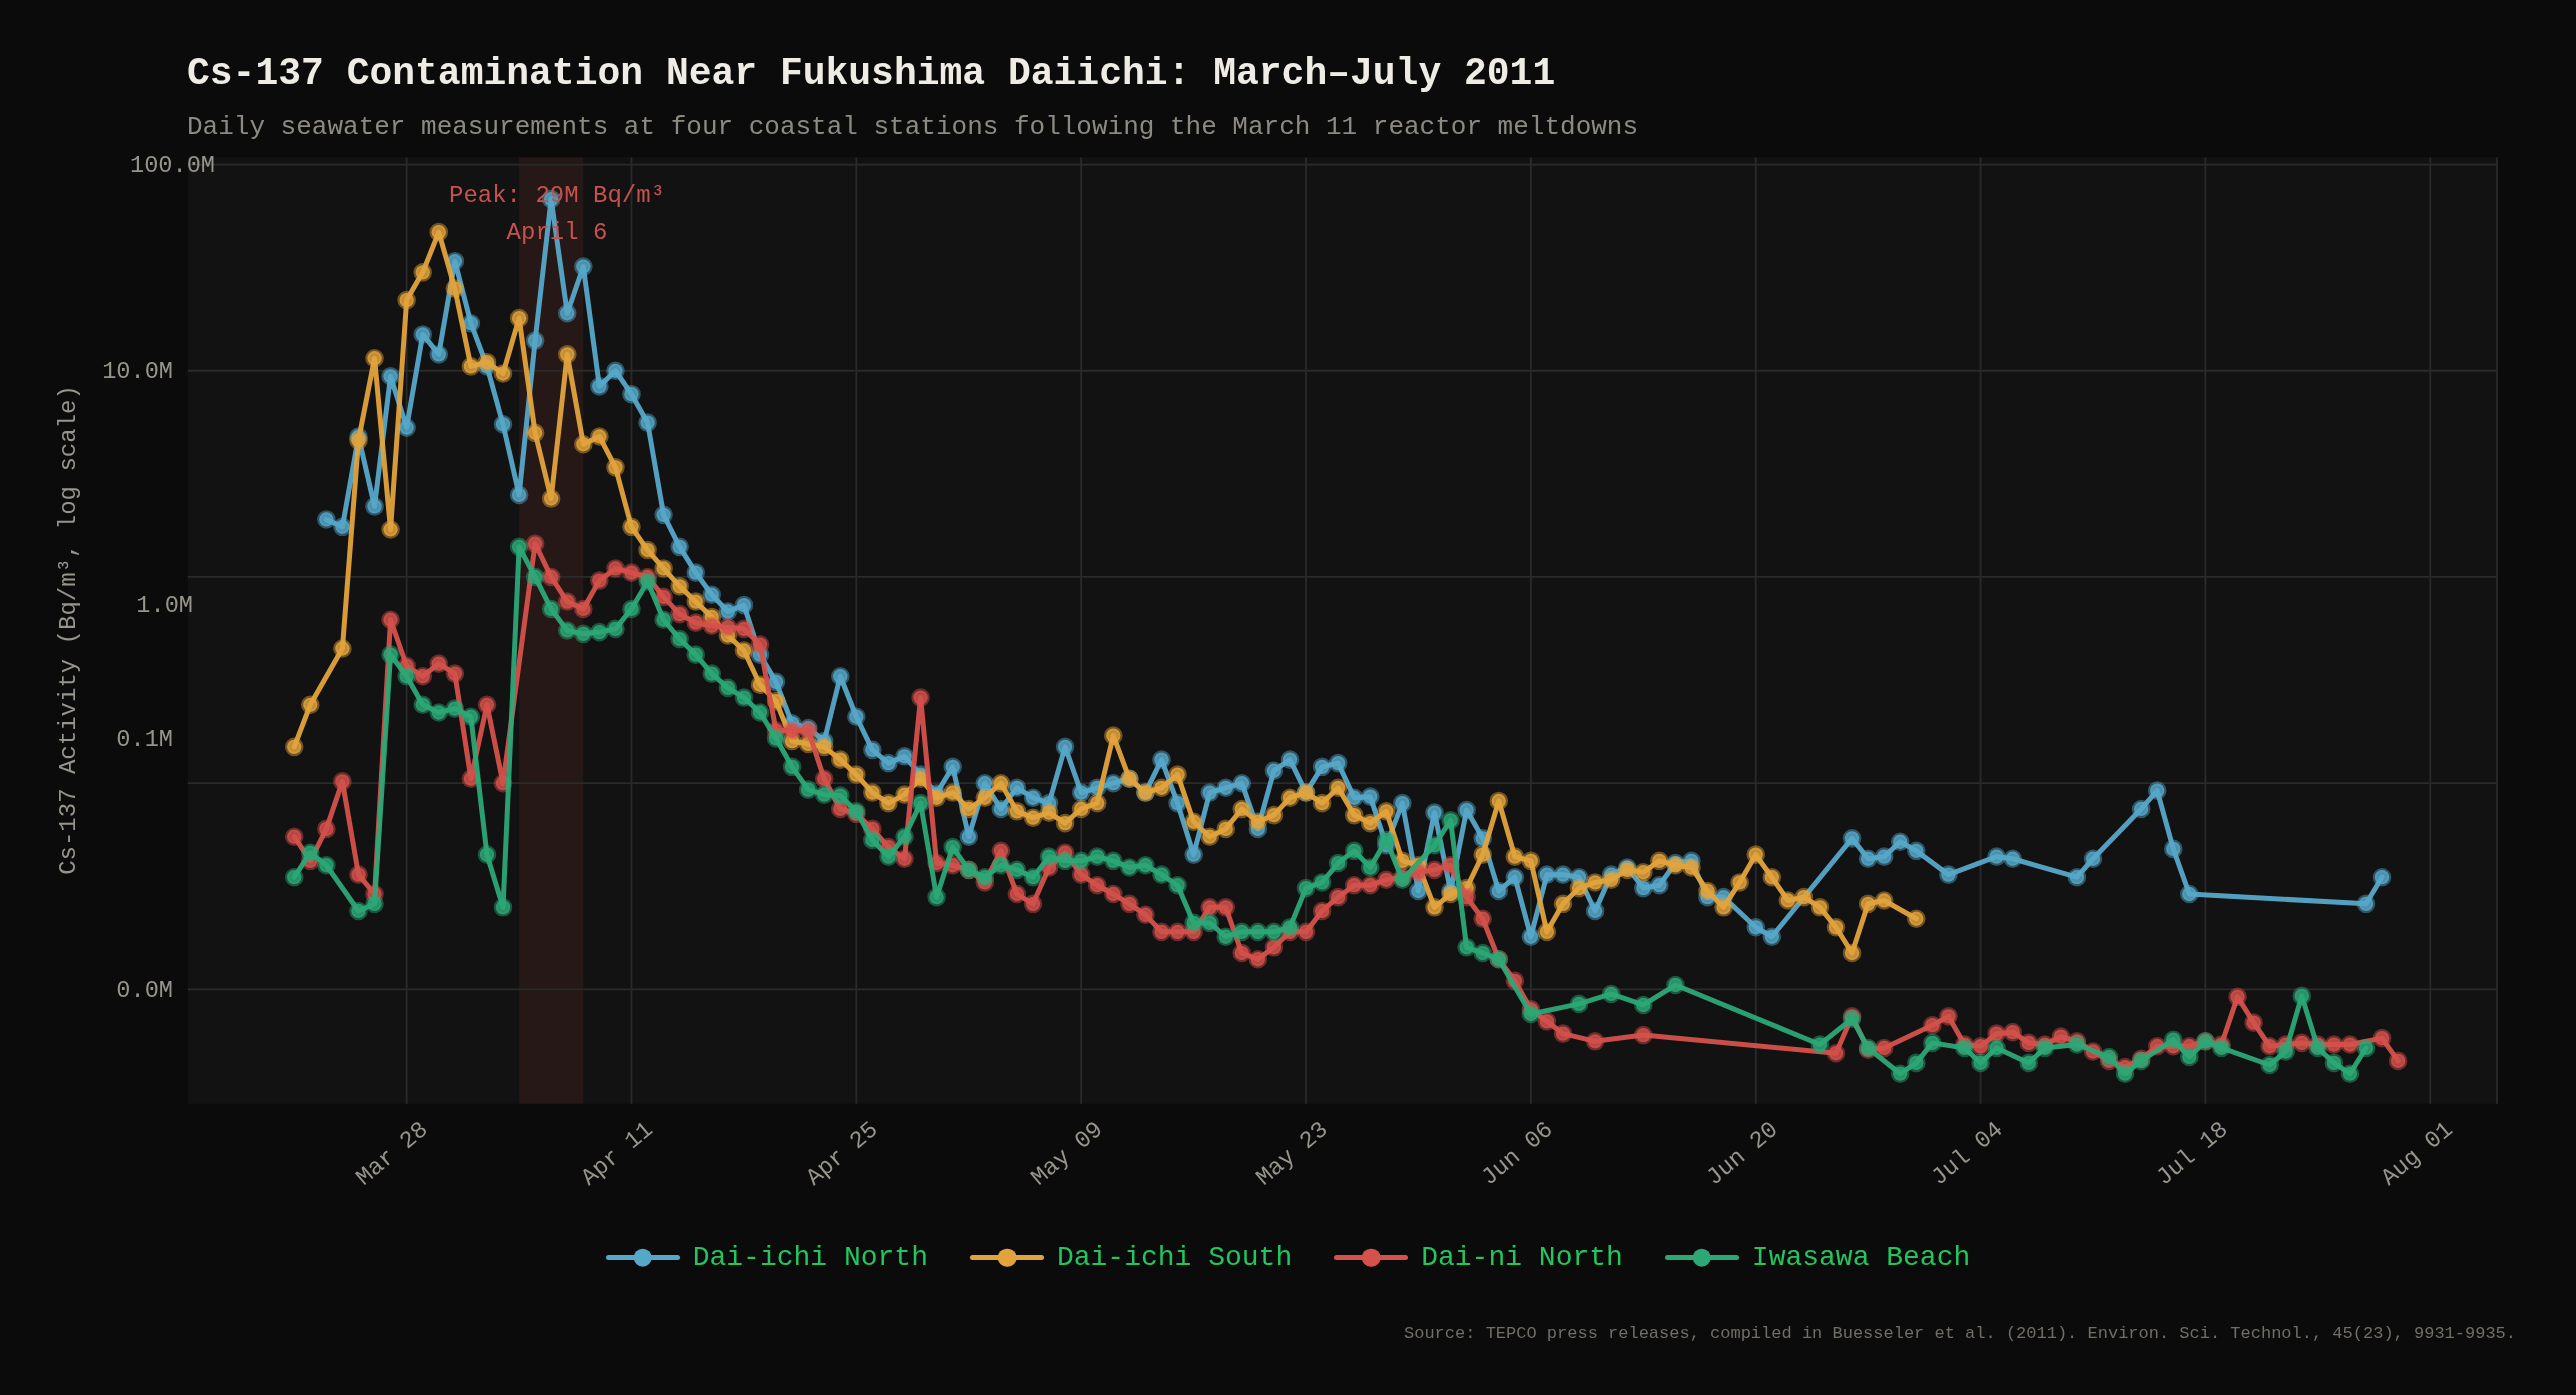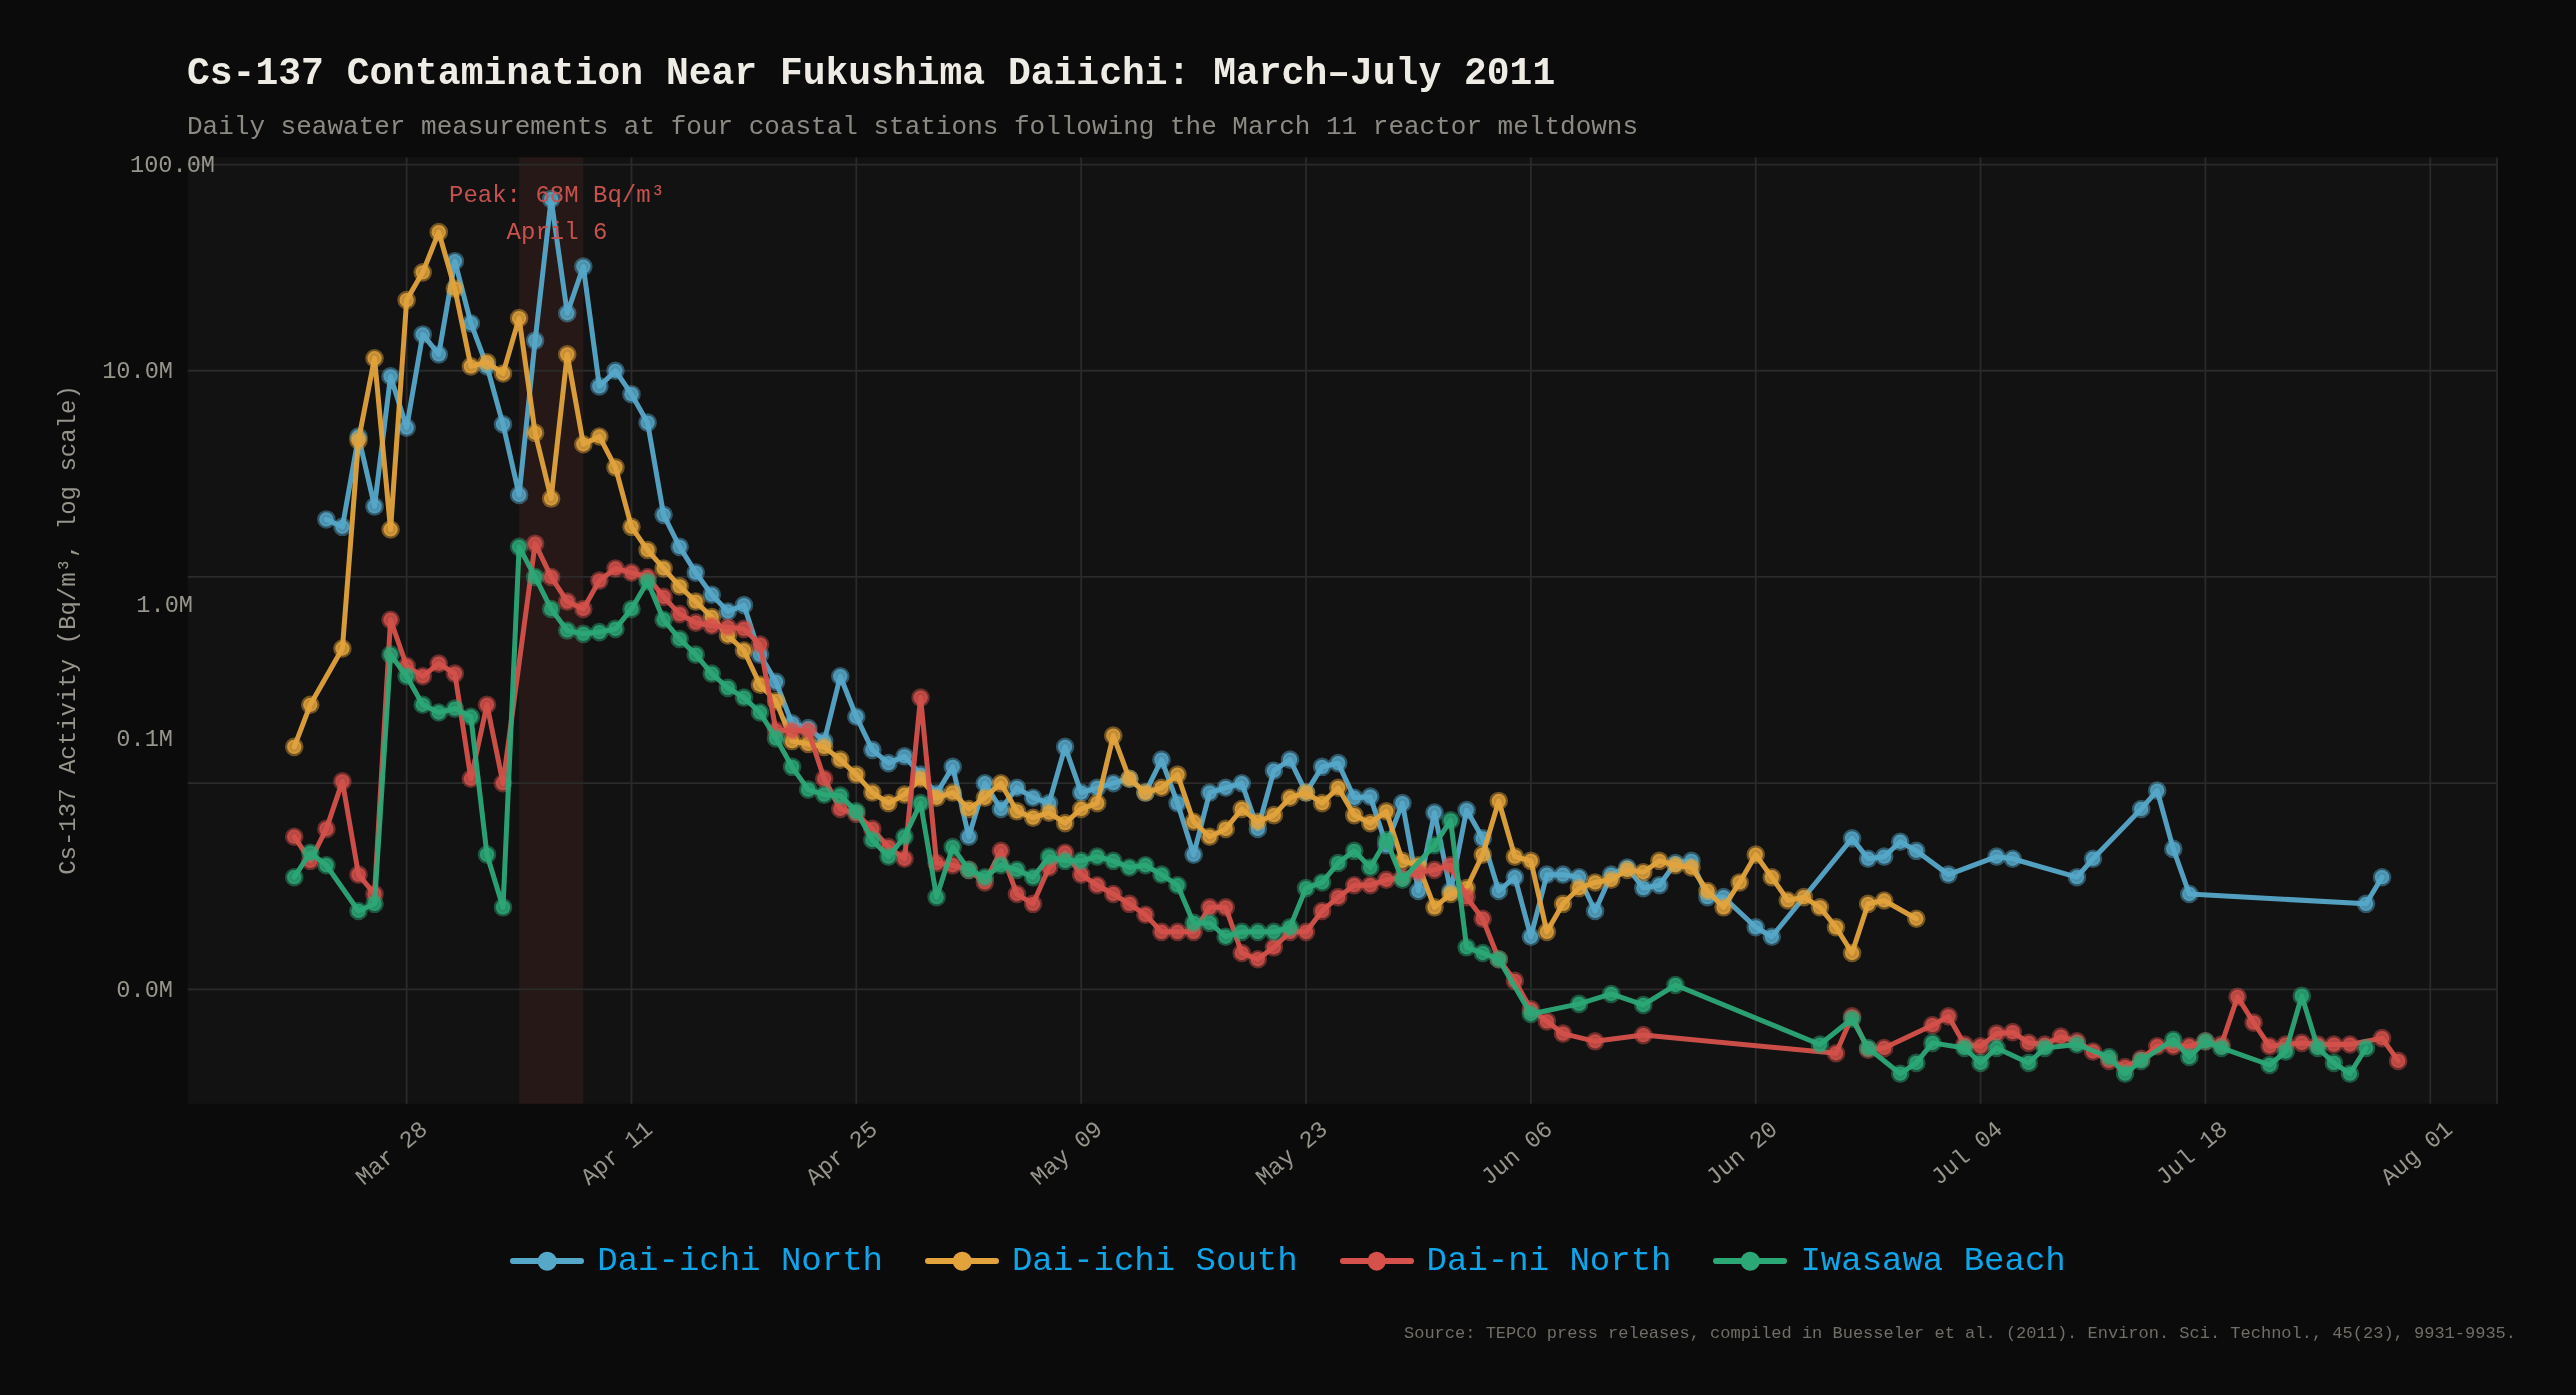--- a/index.html
+++ b/index.html
@@ -16,21 +16,21 @@
   .xtick{position:absolute;font-size:23.6px;color:#97948c;white-space:nowrap;
          transform:translateX(-100%) rotate(-40deg);transform-origin:100% 0%;}
   .annot{position:absolute;left:557px;top:177px;transform:translateX(-50%);text-align:center;
          font-size:24px;color:#c5524e;line-height:37px;white-space:nowrap;}
   #legend{position:absolute;left:0;top:1242px;width:2576px;display:flex;justify-content:center;
           align-items:center;gap:42px;}
   .legend-item{display:flex;align-items:center;gap:13px;}
   .legend-line{position:relative;width:74px;height:5.7px;border-radius:2.9px;}
   .legend-dot{position:absolute;left:50%;top:50%;width:18.6px;height:18.6px;border-radius:50%;
               transform:translate(-50%,-50%);}
-  .legend-label{font-size:34px;color:#0ea5e9;white-space:nowrap;}
+  .legend-label{font-size:28px;color:#22c55e;white-space:nowrap;}
   .source{position:absolute;right:60px;top:1324px;font-size:17px;color:#716e67;white-space:nowrap;}
 </style>
 </head>
 <body>
 
 <div id="fig">
   <svg id="plot-svg" width="2576" height="1395" viewBox="0 0 3600 1950">
       <rect x="262" y="220" width="3228" height="1323" fill="#121212"></rect>
       <rect x="725.1500000000001" y="220" width="89.79999999999995" height="1323" fill="rgba(205,75,55,0.10)"></rect>
       <g stroke="#2a2a2a" stroke-width="2.5">
@@ -505,21 +505,21 @@
       <div class="xtick" style="left: 866px; top: 1116px;">Apr 25</div>
       <div class="xtick" style="left: 1091px; top: 1116px;">May 09</div>
       <div class="xtick" style="left: 1316px; top: 1116px;">May 23</div>
       <div class="xtick" style="left: 1541px; top: 1116px;">Jun 06</div>
       <div class="xtick" style="left: 1766px; top: 1116px;">Jun 20</div>
       <div class="xtick" style="left: 1991px; top: 1116px;">Jul 04</div>
       <div class="xtick" style="left: 2216px; top: 1116px;">Jul 18</div>
       <div class="xtick" style="left: 2441px; top: 1116px;">Aug 01</div>
     </div>
   <div class="annot">
-    <div>Peak: 68M Bq/m³</div>
+    <div>Peak: 29M Bq/m³</div>
     <div>April 6</div>
   </div>
   <div id="legend">
       <div class="legend-item">
         <span class="legend-line" style="background: rgb(86, 168, 201);">
           <span class="legend-dot" style="background: rgb(86, 168, 201);"></span>
         </span>
         <span class="legend-label">Dai-ichi North</span>
       </div>
       <div class="legend-item">

